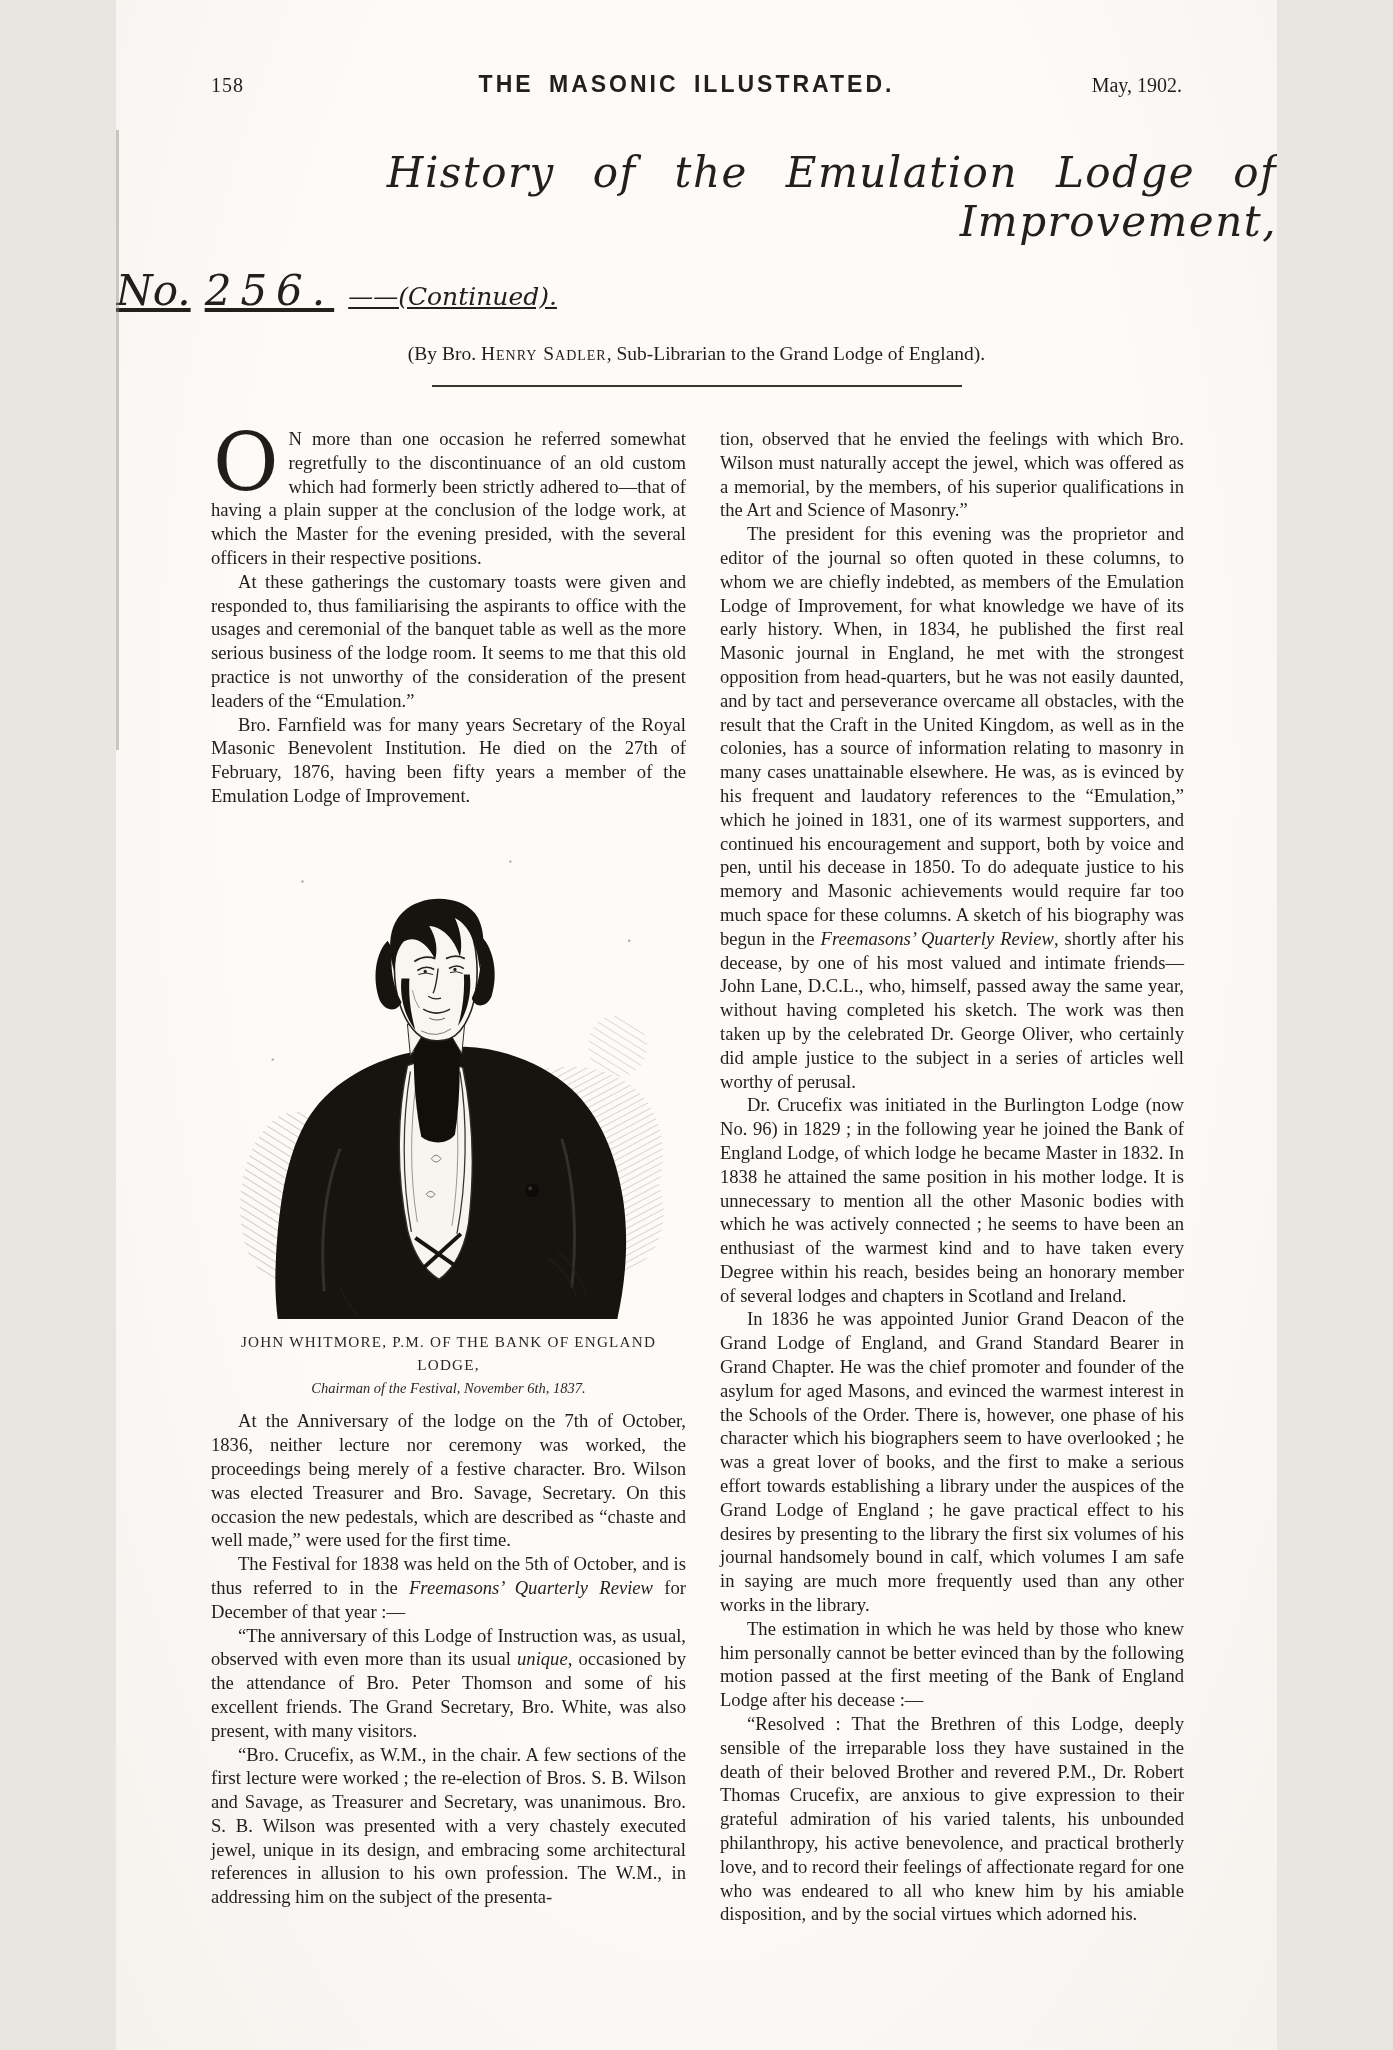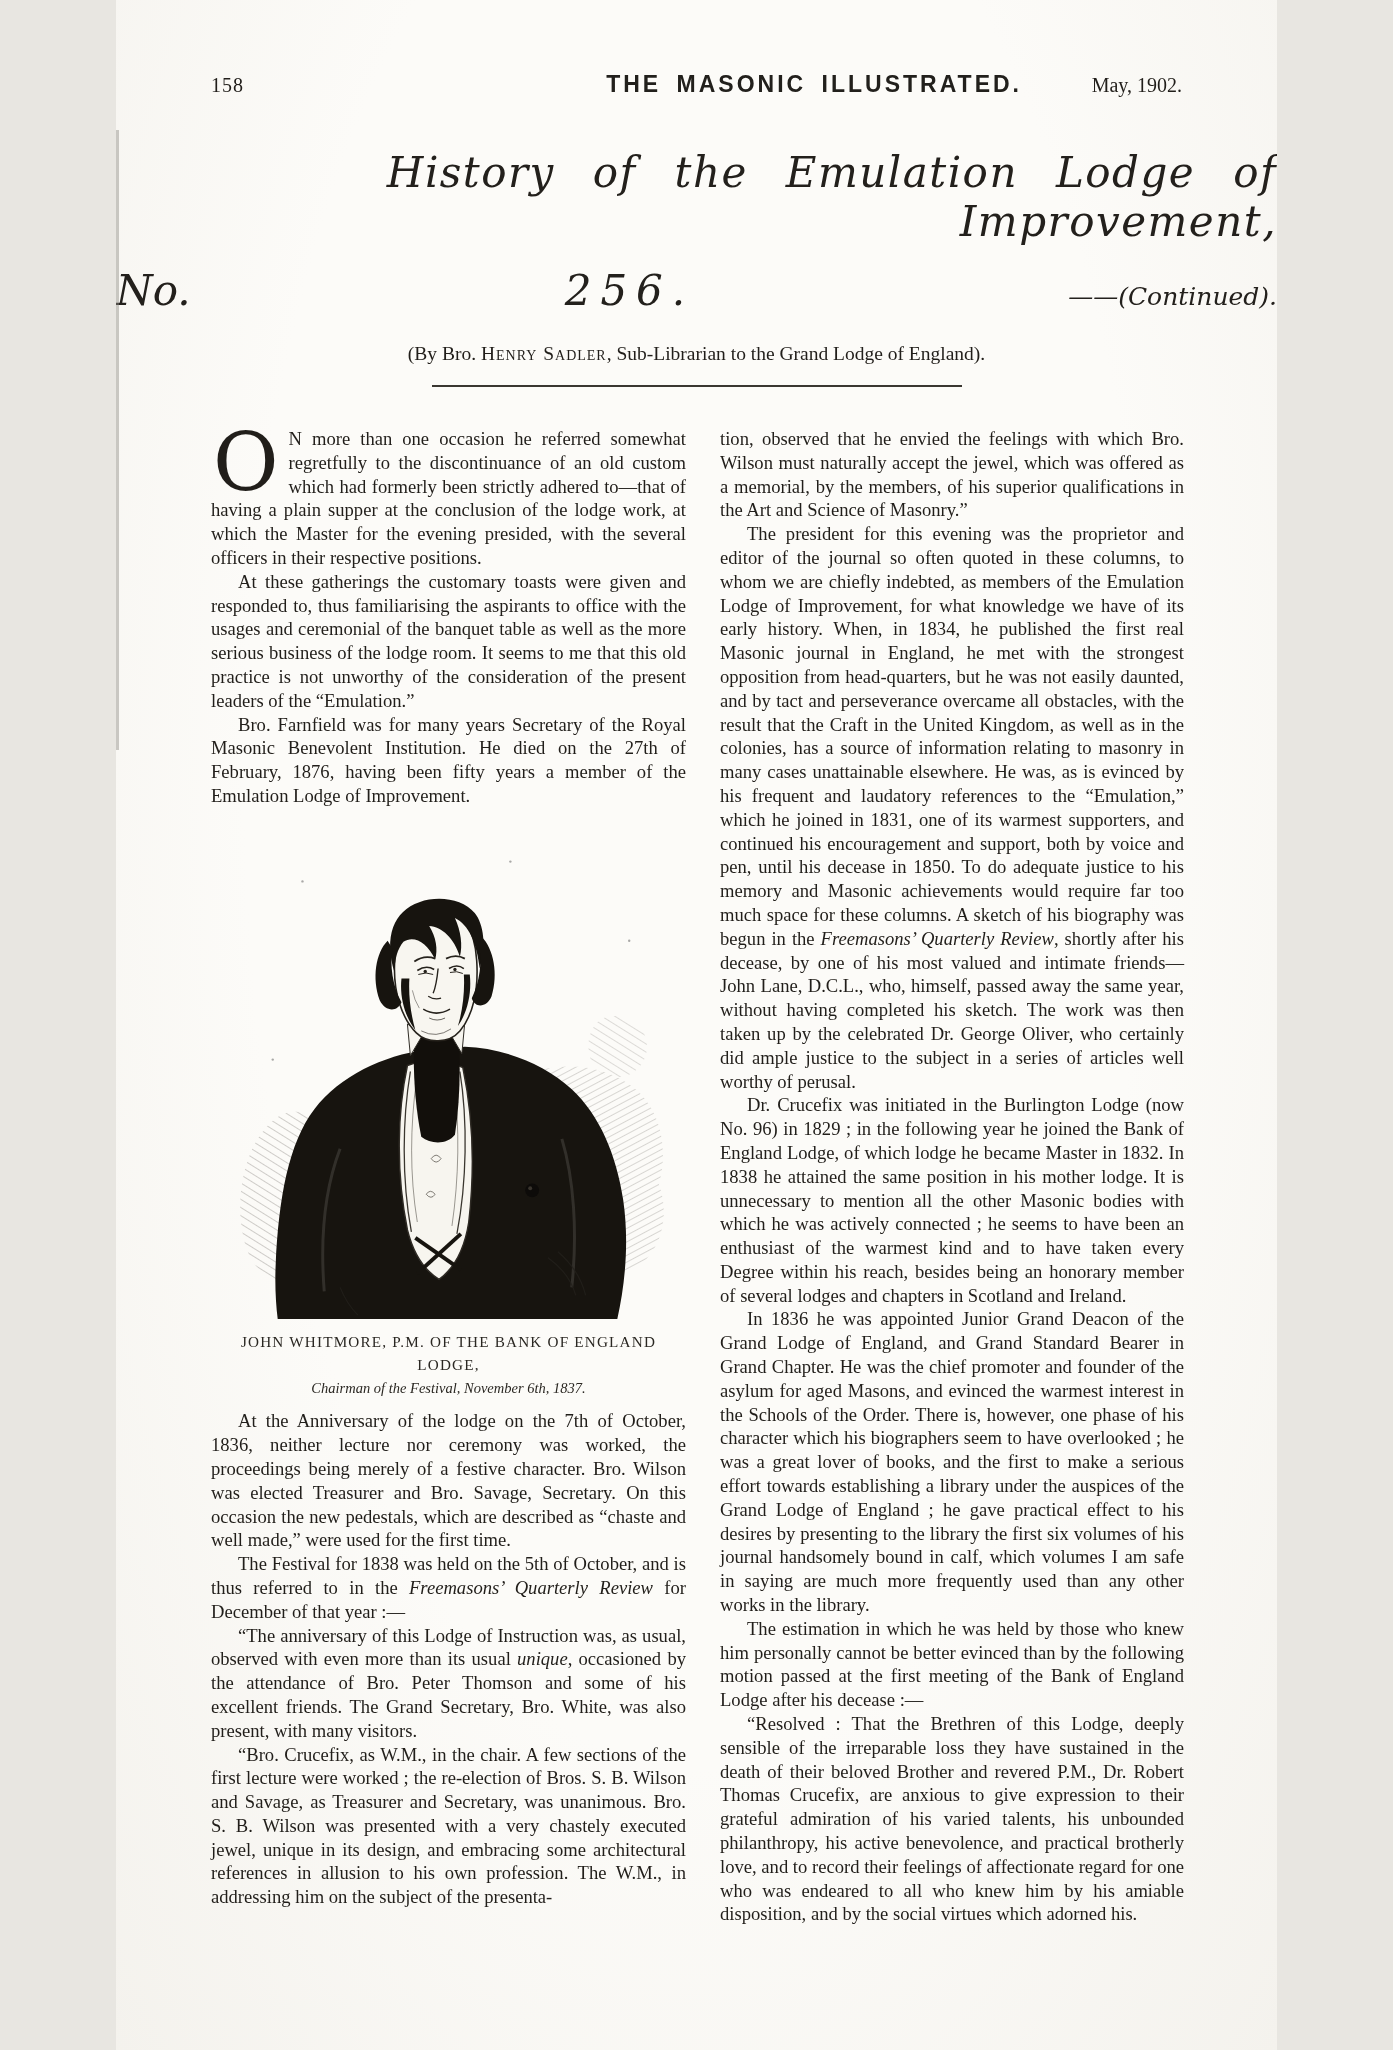--- a/index.html
+++ b/index.html
@@ -16,37 +16,37 @@
     position:absolute; left:0; top:130px; width:3px; height:620px;
     background:#8f8c86; opacity:.45;
   }
   
   .header {
     display:flex; align-items:baseline;
     padding:64px 95px 0 95px;
   }
   .page-number { width:140px; font-size:20px; letter-spacing:1px; }
   .journal-title {
-    flex:1; text-align:right;
+    flex:1; text-align:center;
     font-family:"Liberation Sans","DejaVu Sans",sans-serif;
     font-weight:700; font-size:23px; letter-spacing:3px;
     word-spacing:6px; color:#22201c;
   }
   .issue-date { width:160px; text-align:right; font-size:20px;margin-top:10px; }
   
   .title-block { margin-top:50px; text-align:center; color:#23201c; }
   .title-line1 {
     font-family:"DejaVu Serif",serif;
     font-style:italic; font-size:42px;
     letter-spacing:1.5px; word-spacing:0.55em;text-align:right;
   }
   .title-line2 {
     margin-top:20px;
-    display:flex; justify-content:space-between; align-items:baseline; gap:14px;
-    font-family:"DejaVu Serif",serif; font-style:italic;
+    display:flex; justify-content:flex-start; align-items:baseline; gap:14px;
+    font-family:"DejaVu Serif",serif; font-style:italic;text-decoration:underline;
   }
   .title-no { font-size:42px; }
   .title-number { font-size:42px; letter-spacing:9px; }
   .title-continued { font-size:25px; }
   .byline { margin-top:28px; text-align:center; font-size:19.5px; }
   .byline .sc { font-variant:small-caps; letter-spacing:1px; }
   .rule {
     width:530px; height:2px; margin:20px auto 0;
     background:#3a3731;
   }

